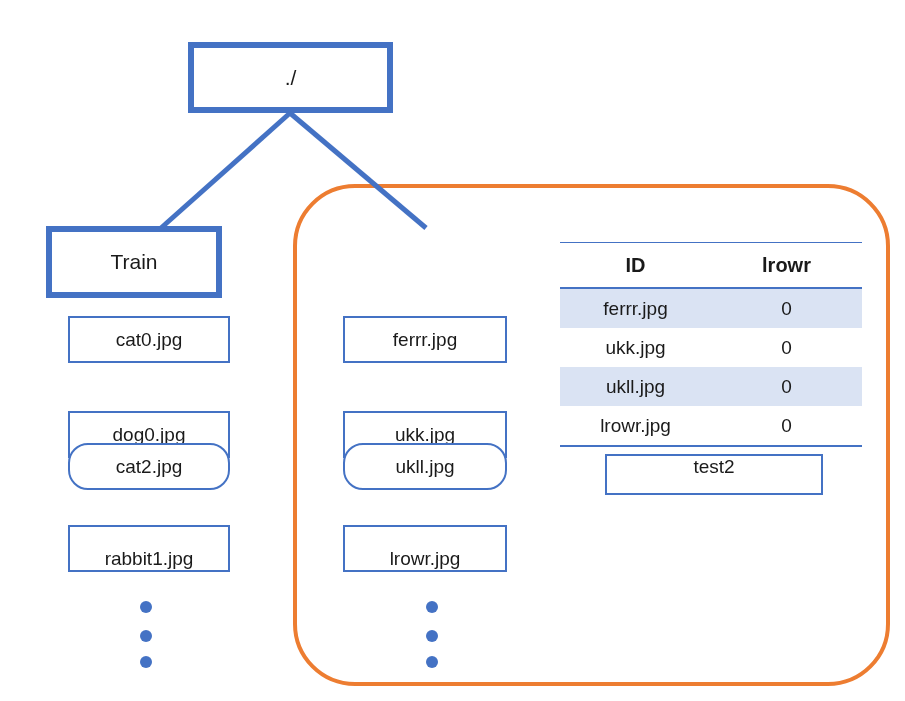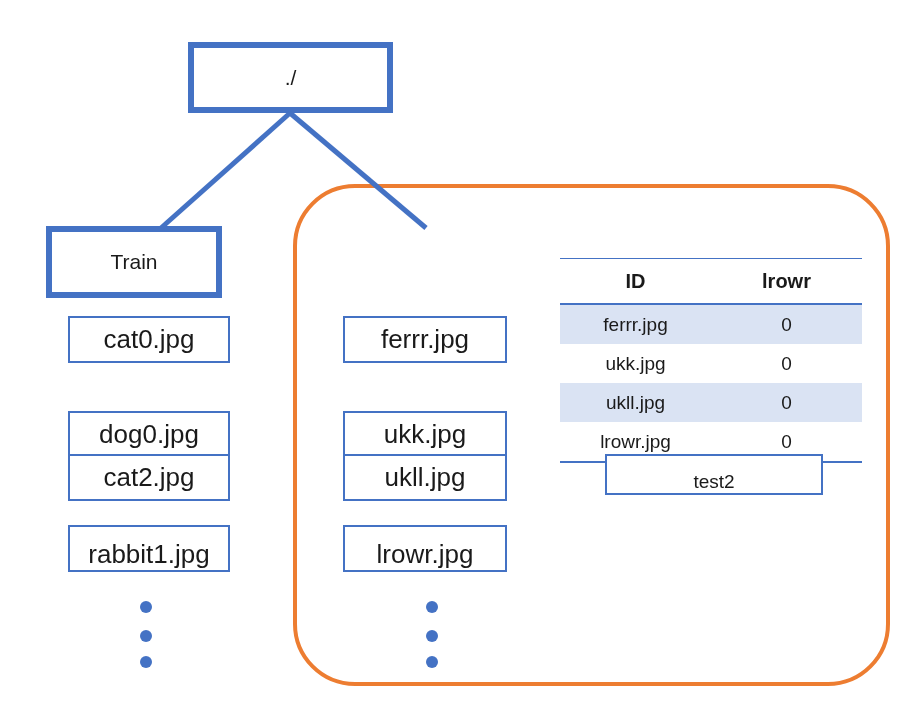--- a/index.html
+++ b/index.html
@@ -26,31 +26,31 @@
     align-items: center;
     justify-content: center;
     text-align: center;
   }
   .node-thick {
     border: 6px solid var(--blue);
     font-size: 21px;
   }
   .node-file {
     border: 2px solid var(--blue);
-    font-size: 26px;
+    font-size: 19px;
   }
   .root-node   { left: 188px; top: 42px;  width: 205px; height: 71px; }
   .train-node  { left: 46px;  top: 226px; width: 176px; height: 72px; }
   .test-node   { left: 322px; top: 226px; width: 207px; height: 72px; z-index: 3; }
 
   .train-file { left: 68px;  width: 162px; height: 47px; }
   .test-file  { left: 343px; width: 164px; height: 47px; z-index: 2; }
   .f-row0 { top: 316px; }
   .f-row1 { top: 411px; }
-  .f-row2 { top: 454px; }
+  .f-row2 { top: 443px; border-radius: 20px; }
   .f-row3 { top: 525px; align-items: flex-end; }
 
   .connectors {
     position: absolute;
     left: 0; top: 0;
     width: 905px; height: 701px;
     z-index: 4;
     pointer-events: none;
   }
   .connectors line { stroke: var(--blue); stroke-width: 5; }
@@ -75,21 +75,20 @@
   .dots-test  { left: 426px; }
   .d0 { top: 601px; } .d1 { top: 630px; } .d2 { top: 656px; }
 
   .label-table {
     left: 560px; top: 242px;
     width: 302px;
     border-top: 1px solid var(--rule);
     border-bottom: 2px solid var(--rule);
     z-index: 2;
     background: transparent;
-    margin-top: 16px;
   }
   .t-head {
     height: 44px;
     display: flex;
     align-items: center;
     border-bottom: 2px solid var(--rule);
     font-weight: bold;
     font-size: 20px;
   }
   .t-row {
@@ -100,21 +99,21 @@
   }
   .t-row.shaded { background: var(--shade); }
   .c1, .c2 { width: 50%; text-align: center; }
 
   .caption-box {
     left: 605px; top: 454px;
     width: 218px; height: 41px;
     border: 2px solid var(--blue);
     background: #ffffff;
     display: flex;
-    align-items: flex-end;
+    align-items: flex-start;
     justify-content: center;
     font-size: 19px;
     z-index: 2;
   }
 </style>
 </head>
 <body>
 
 <div class="canvas">
 

